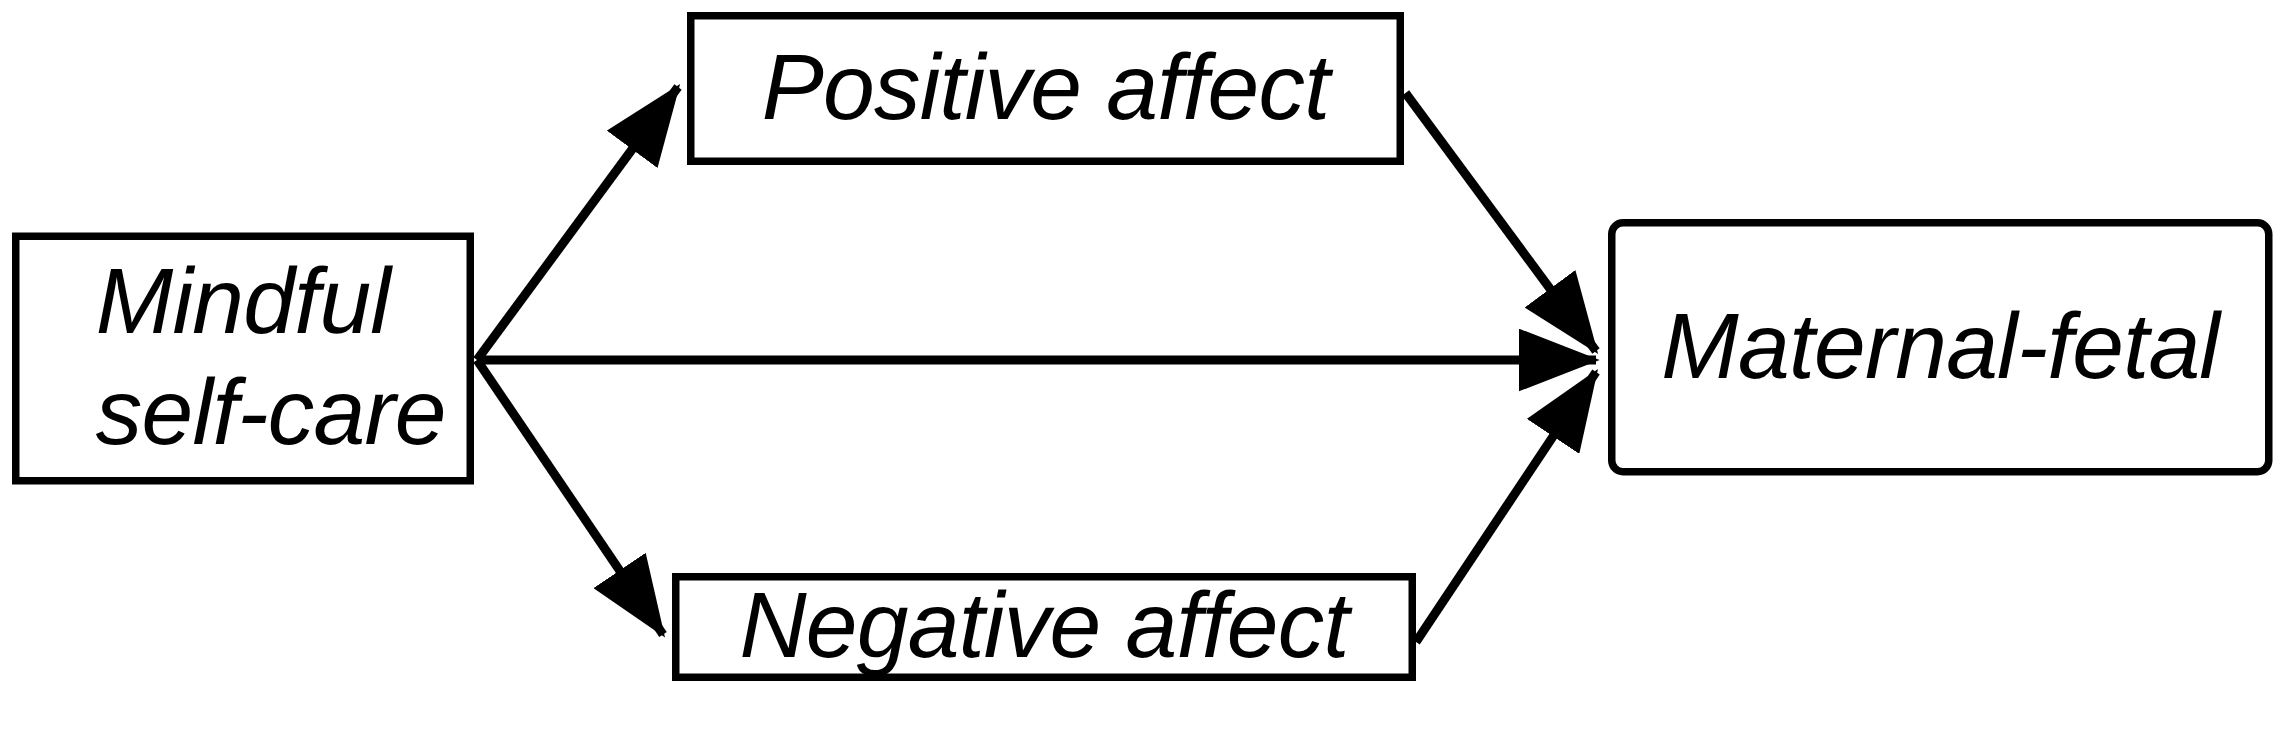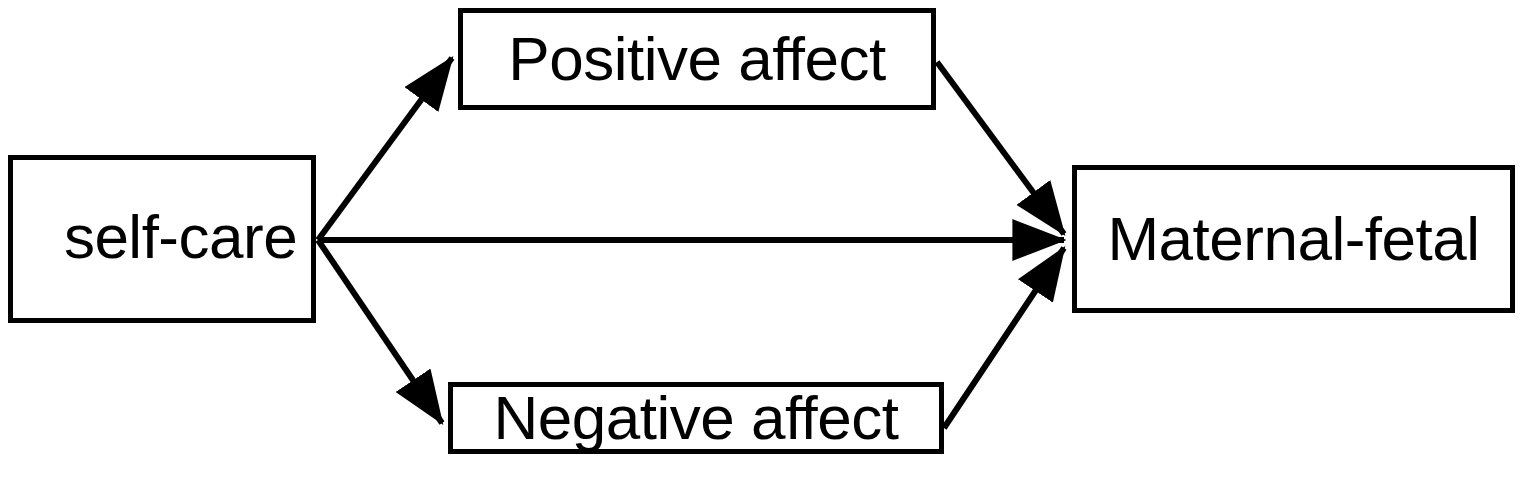--- a/index.html
+++ b/index.html
@@ -31,27 +31,28 @@
     display: flex;
     flex-direction: column;
     align-items: center;
     justify-content: center;
     color: #000000;
     font-size: 62px;
     line-height: 78px;
     letter-spacing: -0.5px;
     white-space: nowrap;
     z-index: 2;
+    font-style: italic;
   }
   .node .line2 { margin-top: -4px; margin-left: 37px; }
 
   #node-mindful   { left: 8px;    top: 155px; width: 308px; height: 168px; }
   #node-positive  { left: 458px;  top: 8px;   width: 478px; height: 102px; }
   #node-negative  { left: 448px;  top: 382px; width: 496px; height: 72px; }
-  #node-maternal  { left: 1072px; top: 165px; width: 443px; height: 148px; }
+  #node-maternal  { left: 1072px; top: 146px; width: 443px; height: 171px; border-radius: 10px; }
 </style>
 </head>
 <body>
 
 <div id="canvas">
 
   <svg id="edges" viewBox="0 0 1524 490">
     <defs>
       <marker id="arrowhead" markerWidth="9" markerHeight="7" refX="8.6" refY="3.5" orient="auto" markerUnits="strokeWidth">
         <path d="M0,0 L9,3.5 L0,7 Z" fill="#000000"></path>
@@ -63,20 +64,21 @@
     <line x1="318" y1="240" x2="442" y2="423" stroke="#000000" stroke-width="6" marker-end="url(#arrowhead)"></line>
 
     <line x1="318" y1="240" x2="1064" y2="240" stroke="#000000" stroke-width="6" marker-end="url(#arrowhead)"></line>
 
     <line x1="937" y1="62" x2="1064" y2="234" stroke="#000000" stroke-width="6" marker-end="url(#arrowhead)"></line>
 
     <line x1="944" y1="428" x2="1064" y2="248" stroke="#000000" stroke-width="6" marker-end="url(#arrowhead)"></line>
   </svg>
 
   <div class="node" id="node-mindful">
+    <span class="line1">Mindful</span>
     <span class="line2">self-care</span>
   </div>
 
   <div class="node" id="node-positive">
     <span class="line1">Positive affect</span>
   </div>
 
   <div class="node" id="node-negative">
     <span class="line1">Negative affect</span>
   </div>

